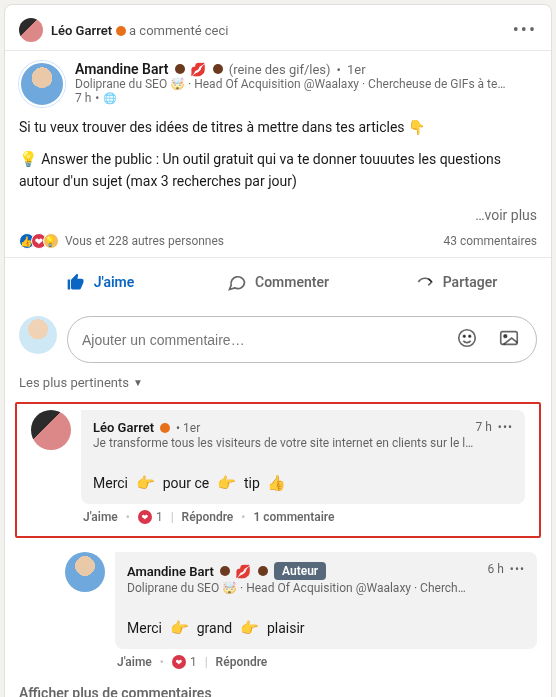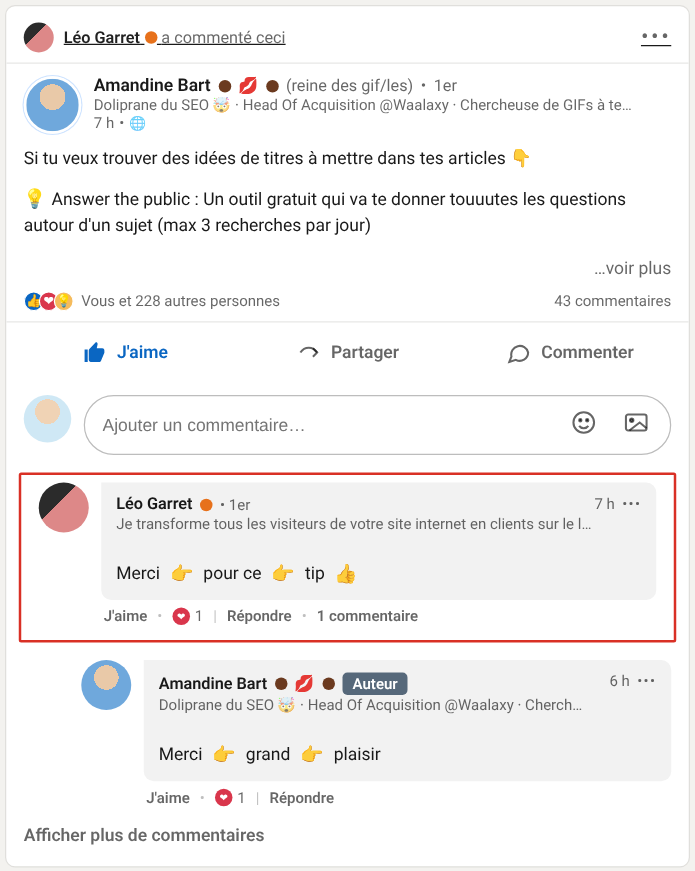--- a/index.html
+++ b/index.html
@@ -15,21 +15,20 @@
     border: 1px solid #e0dfdc;
     border-radius: 8px;
     margin: 4px;
     overflow: hidden;
   }
   .actor-line {
     display: flex;
     align-items: center;
     padding: 10px 14px 6px 14px;
     gap: 8px;
-    text-decoration: underline;
   }
   .actor-avatar-sm {
     width: 24px; height: 24px; border-radius: 50%;
     background: linear-gradient(135deg,#2b2b2b 40%, #d88 40%);
     flex: none;
   }
   .actor-name { font-weight: 600; font-size: 13px; color: #000000de; }
   .orange-dot {
     display: inline-block; width: 10px; height: 10px; border-radius: 50%;
     background: #e7711b; vertical-align: middle;
@@ -240,33 +239,33 @@
       <span class="icon18">
         <svg viewBox="0 0 24 24" width="22" height="22" fill="#0a66c2">
             <path d="M2 21h3V9H2v12zm19-11c0-1.1-.9-2-2-2h-5.3l.8-3.9v-.3c0-.4-.2-.8-.4-1.1L13 2 6.6 8.6C6.2 9 6 9.5 6 10v9c0 1.1.9 2 2 2h8c.8 0 1.5-.5 1.8-1.2l3-7c.1-.3.2-.5.2-.8v-2z"></path>
           </svg>
       </span>
       <span>J'aime</span>
     </div>
     <div class="action-btn">
       <span class="icon18">
         <svg viewBox="0 0 24 24" width="20" height="20" fill="none" stroke="#00000099" stroke-width="2">
-            <path d="M4 12c4-6 12-6 16 0"></path>
-            <path d="M16 8l4 4-4 4"></path>
-          </svg>
-      </span>
-      <span>Partager</span>
+            <path d="M21 12a8 8 0 0 1-11.8 7L3 21l2-5.2A8 8 0 1 1 21 12z"></path>
+          </svg>
+      </span>
+      <span>Commenter</span>
     </div>
     <div class="action-btn">
       <span class="icon18">
         <svg viewBox="0 0 24 24" width="20" height="20" fill="none" stroke="#00000099" stroke-width="2">
-            <path d="M21 12a8 8 0 0 1-11.8 7L3 21l2-5.2A8 8 0 1 1 21 12z"></path>
-          </svg>
-      </span>
-      <span>Commenter</span>
+            <path d="M4 12c4-6 12-6 16 0"></path>
+            <path d="M16 8l4 4-4 4"></path>
+          </svg>
+      </span>
+      <span>Partager</span>
     </div>
   </div>
 
   <div class="comment-input-row">
     <div class="avatar-sm2"></div>
     <div class="comment-input">
       <input type="text" placeholder="Ajouter un commentaire…" style="">
       <span class="input-icon">
         <svg viewBox="0 0 24 24" width="22" height="22" fill="none" stroke="#00000099" stroke-width="1.8">
             <circle cx="12" cy="12" r="9"></circle>
@@ -278,20 +277,24 @@
       <span class="input-icon">
         <svg viewBox="0 0 24 24" width="22" height="22" fill="none" stroke="#00000099" stroke-width="1.8">
             <rect x="3" y="5" width="18" height="14" rx="2"></rect>
             <circle cx="8" cy="10" r="1.5" fill="#00000099"></circle>
             <path d="M21 17l-6-5-9 7"></path>
           </svg>
       </span>
     </div>
   </div>
 
+  <div class="sort-row">
+    <span>Les plus pertinents</span>
+    <span class="sort-caret">▼</span>
+  </div>
 
   <div class="highlight-box">
     <div class="comment-block">
       <div class="cav"></div>
       <div class="bubble-wrap">
         <div class="bubble bubble-own">
           <div class="top-row">
             <div style="min-width:0; flex:1;">
               <div class="name">
                 <span>Léo Garret</span>

